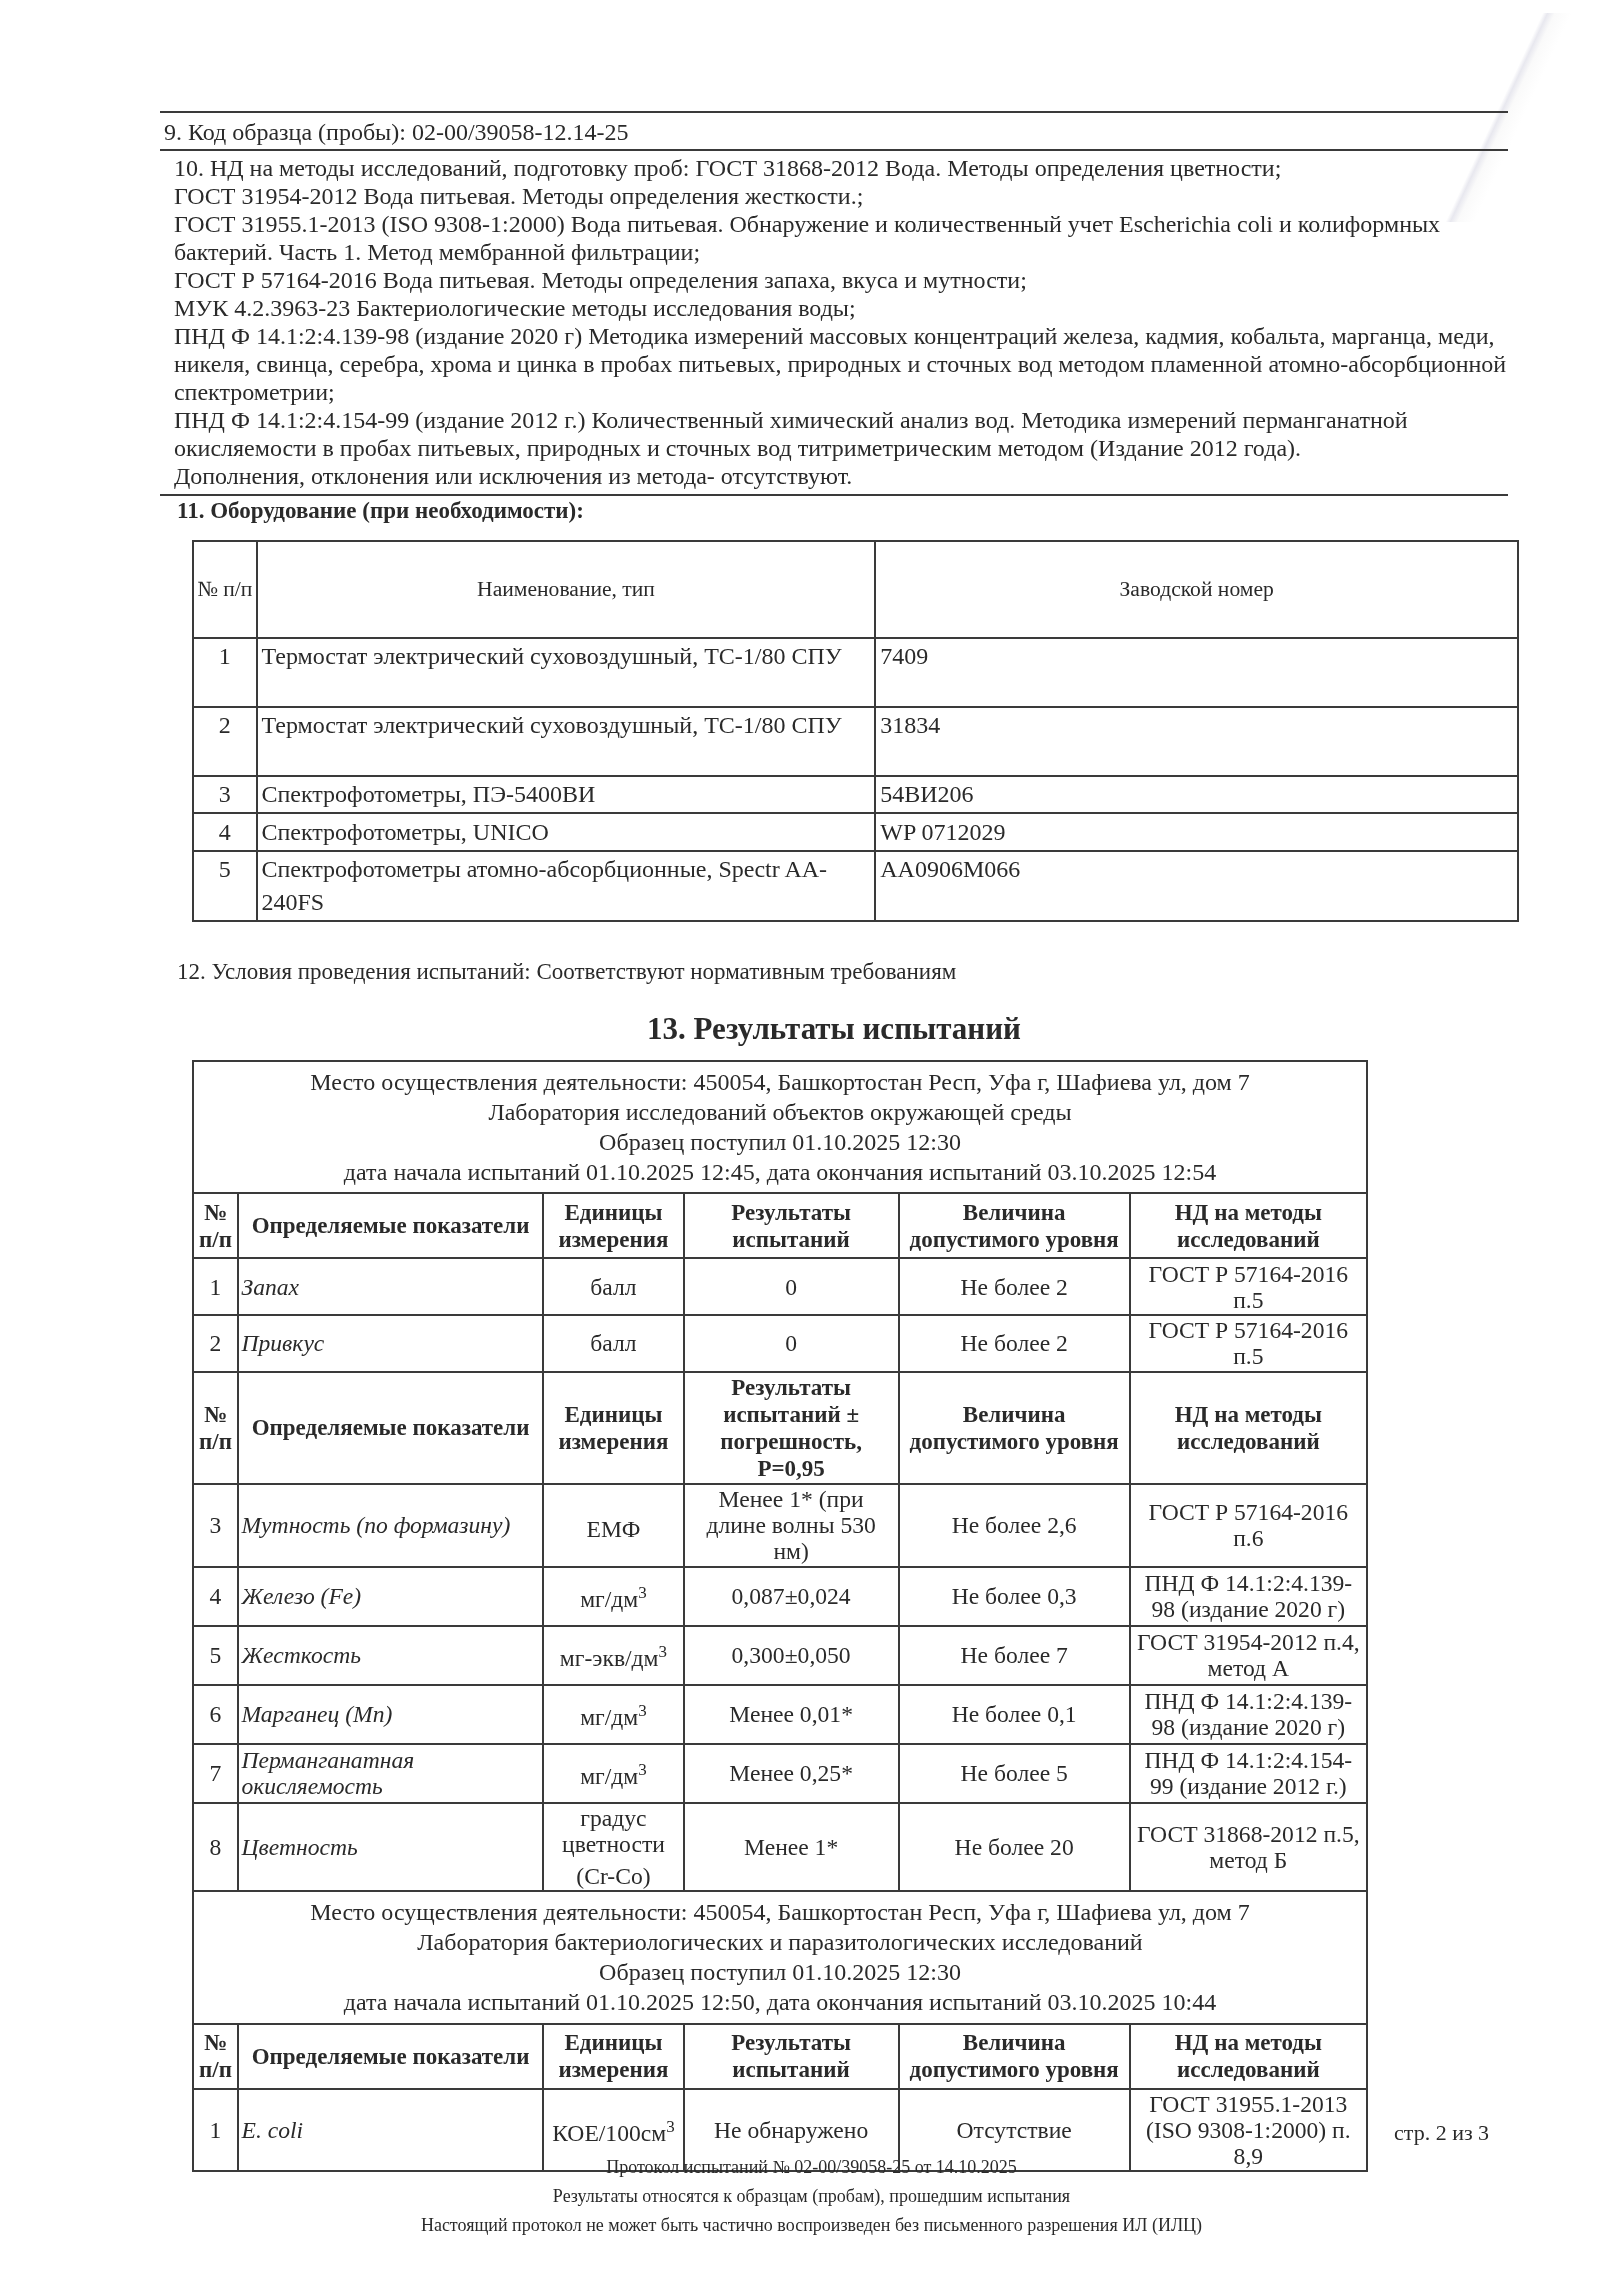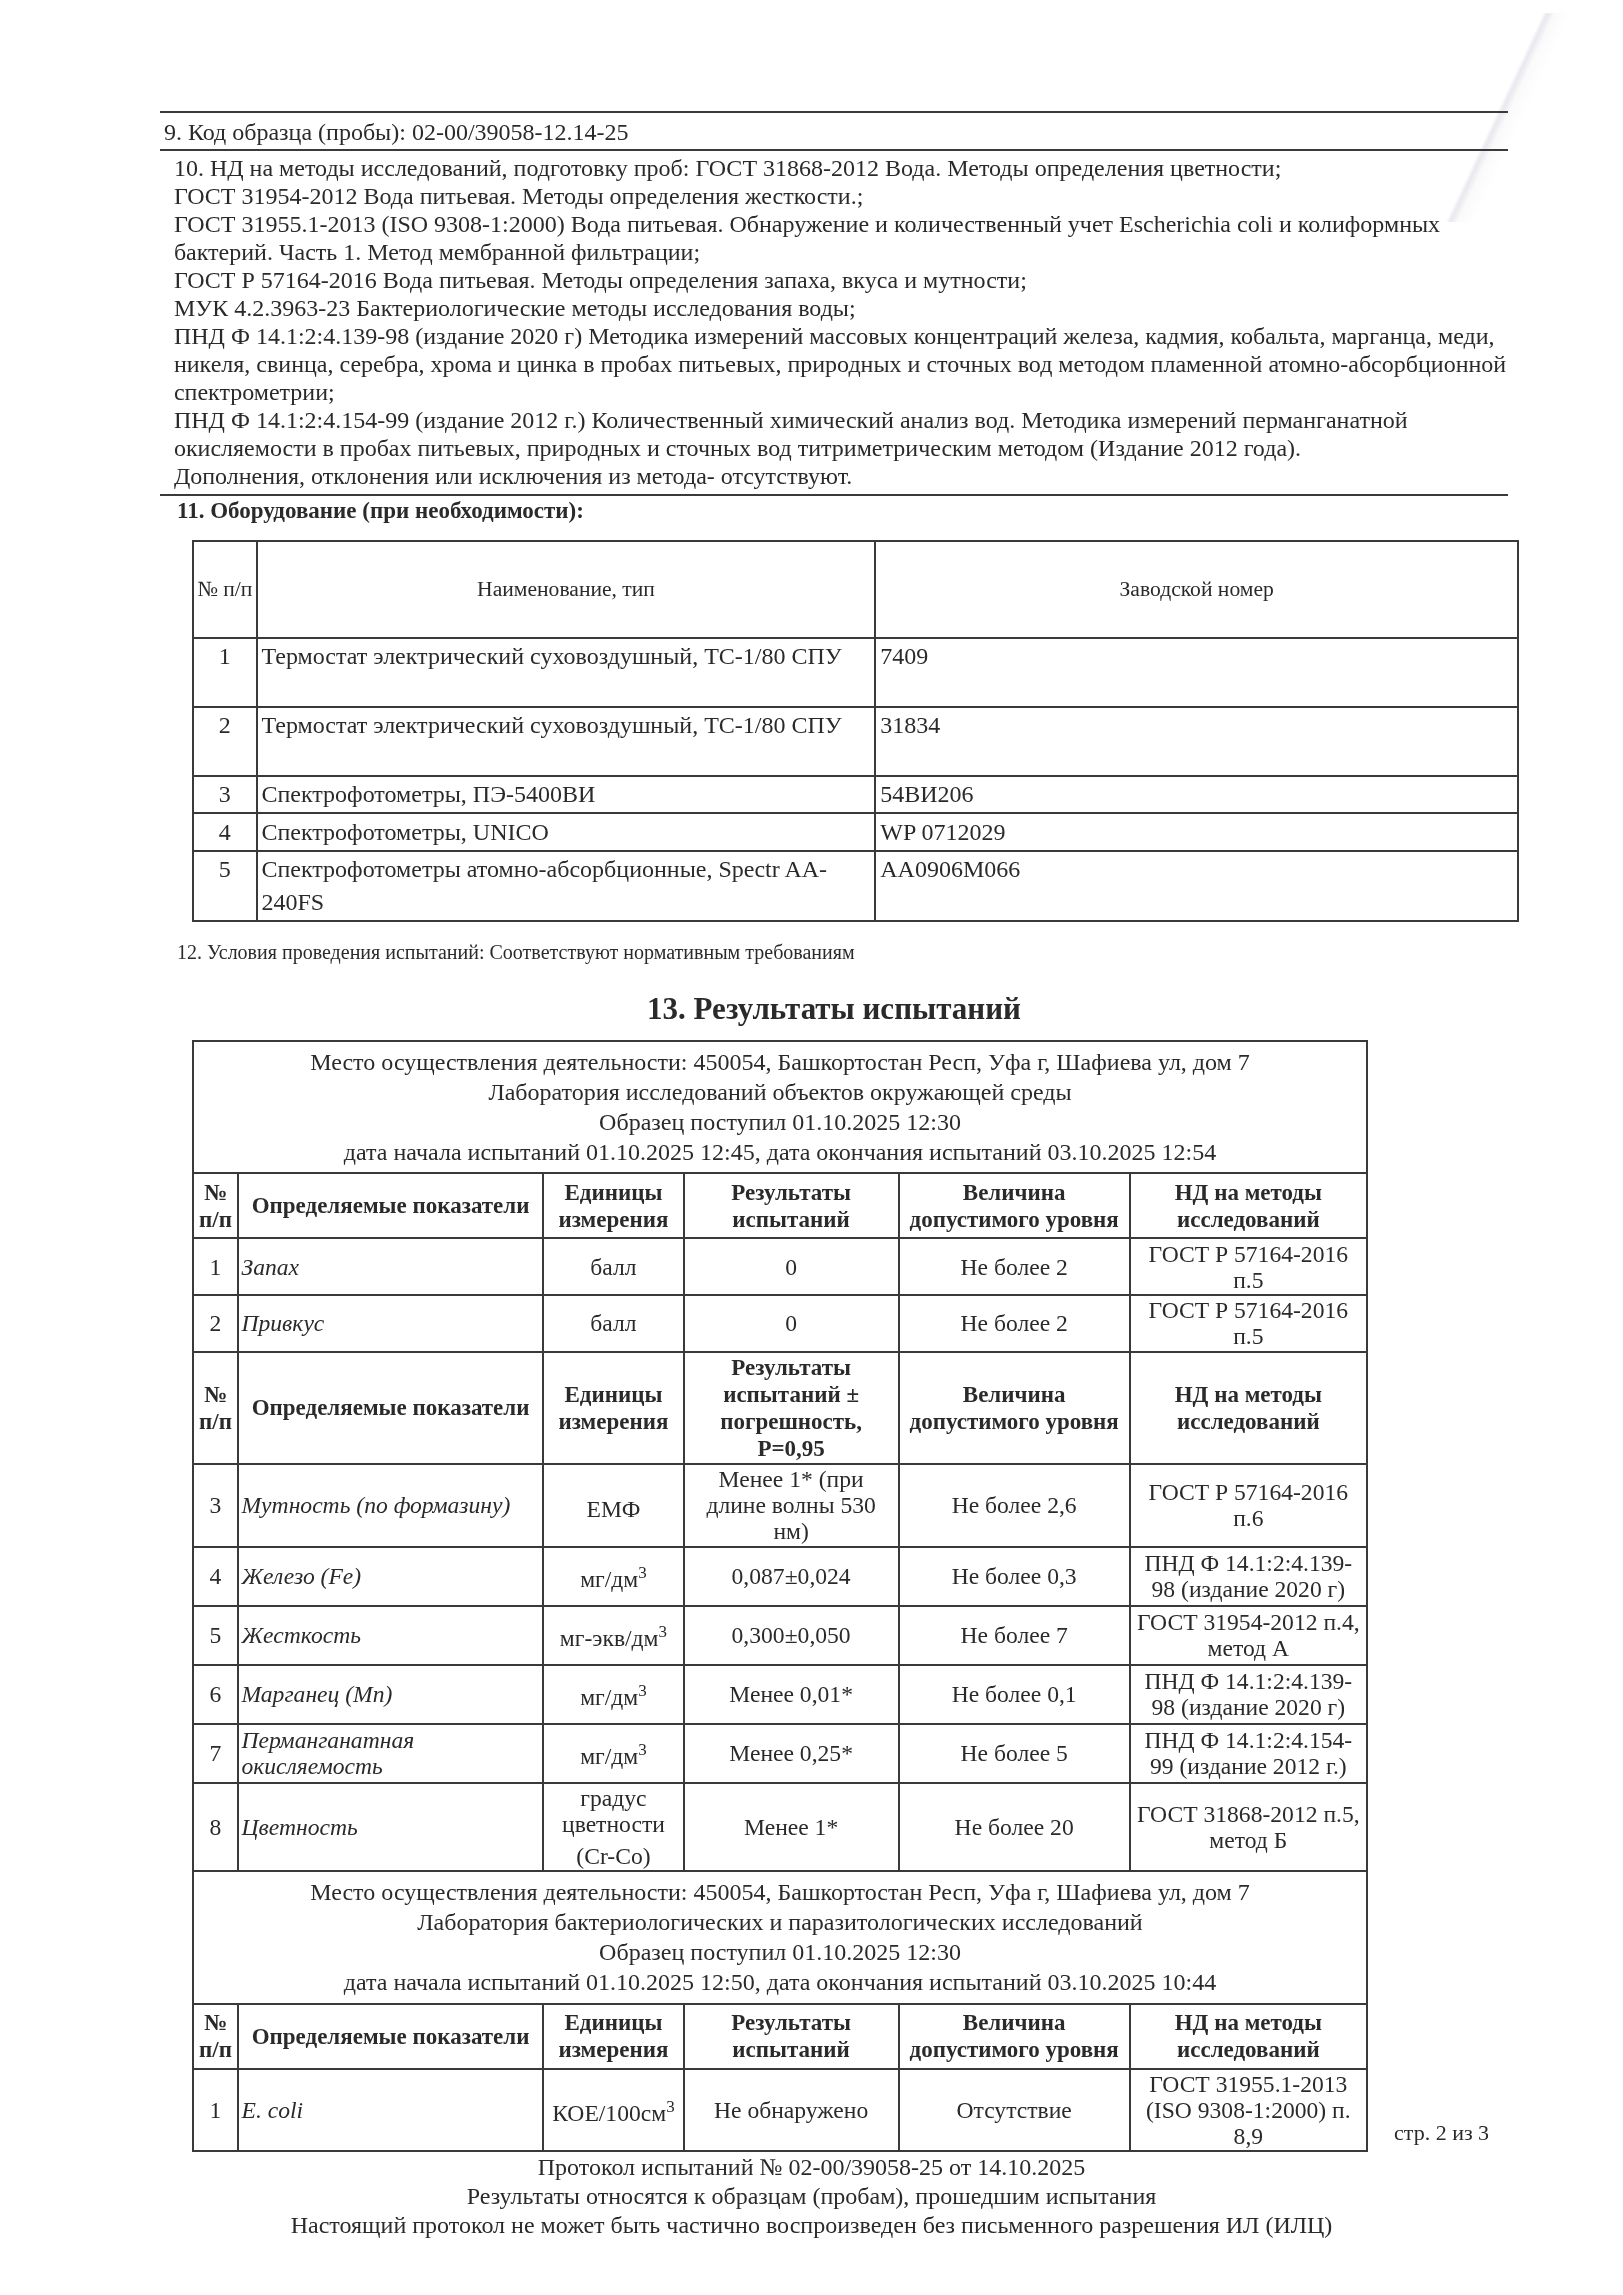--- a/index.html
+++ b/index.html
@@ -14,31 +14,31 @@
   .sec10 { font-size: 24px; line-height: 28px; padding: 2.6px 0 3.9px 3.9px; margin-left: 10px; }
   .sec10 div { margin: 0; }
   .sec11-title { font-size: 23px; line-height: 30px; padding: 0 0 0 17px; font-weight: bold; }
   table { border-collapse: collapse; margin-left: 32px; }
   .equip { margin-top: 14.4px; width: 1327px; font-size: 24px; }
   .equip td { border: 2px solid #3a3a3a; vertical-align: top; padding: 1.3px 3.9px; line-height: 33px; }
   .equip .hd td { text-align: center; vertical-align: middle; font-size: 21.6px; line-height: 30px; height: 92px; }
   .equip .num { width: 59px; text-align: center; padding: 1.3px; }
   .equip .name { width: 609px; }
   .equip .serial { }
-  .sec12 { font-size: 20px; padding: 15px 0 0 17px; line-height: 30px; }
+  .sec12 { font-size: 23px; padding: 35px 0 0 17px; line-height: 30px; }
   .sec13-title { text-align: center; font-size: 31px; font-weight: bold; margin: 23.6px 0 13px 0; }
   .res { width: 1176px; font-size: 23.6px; }
   .res td { border: 2px solid #3a3a3a; text-align: center; vertical-align: middle; padding: 1.3px 2.6px; line-height: 26px; }
   .res .place td { font-size: 24px; line-height: 30px; padding: 5.2px; }
   .res .hrow td { font-weight: bold; font-size: 23px; line-height: 27px; }
   .res td.left { text-align: left; font-style: italic; }
   .c-no { width: 43px; } .c-ind { width: 344px; } .c-unit { width: 137px; }
   .c-res { width: 232px; } .c-lim { width: 258px; } .c-nd { width: 262px; }
   sup { font-size: 17px; }
-  .footer { position: absolute; left: 0; width: 1623px; top: 2120px; text-align: center; font-size: 24px; line-height: 29px; }
+  .footer { position: absolute; left: 0; width: 1623px; top: 2120px; text-align: center; font-size: 18px; line-height: 29px; }
   .pageno { position: absolute; left: 1394px; top: 2120px; font-size: 22px; }
 </style>
 </head>
 <body>
 
 <div class="fold"></div>
 
 <div class="page">
   <hr class="hr">
   <div class="sec9">

